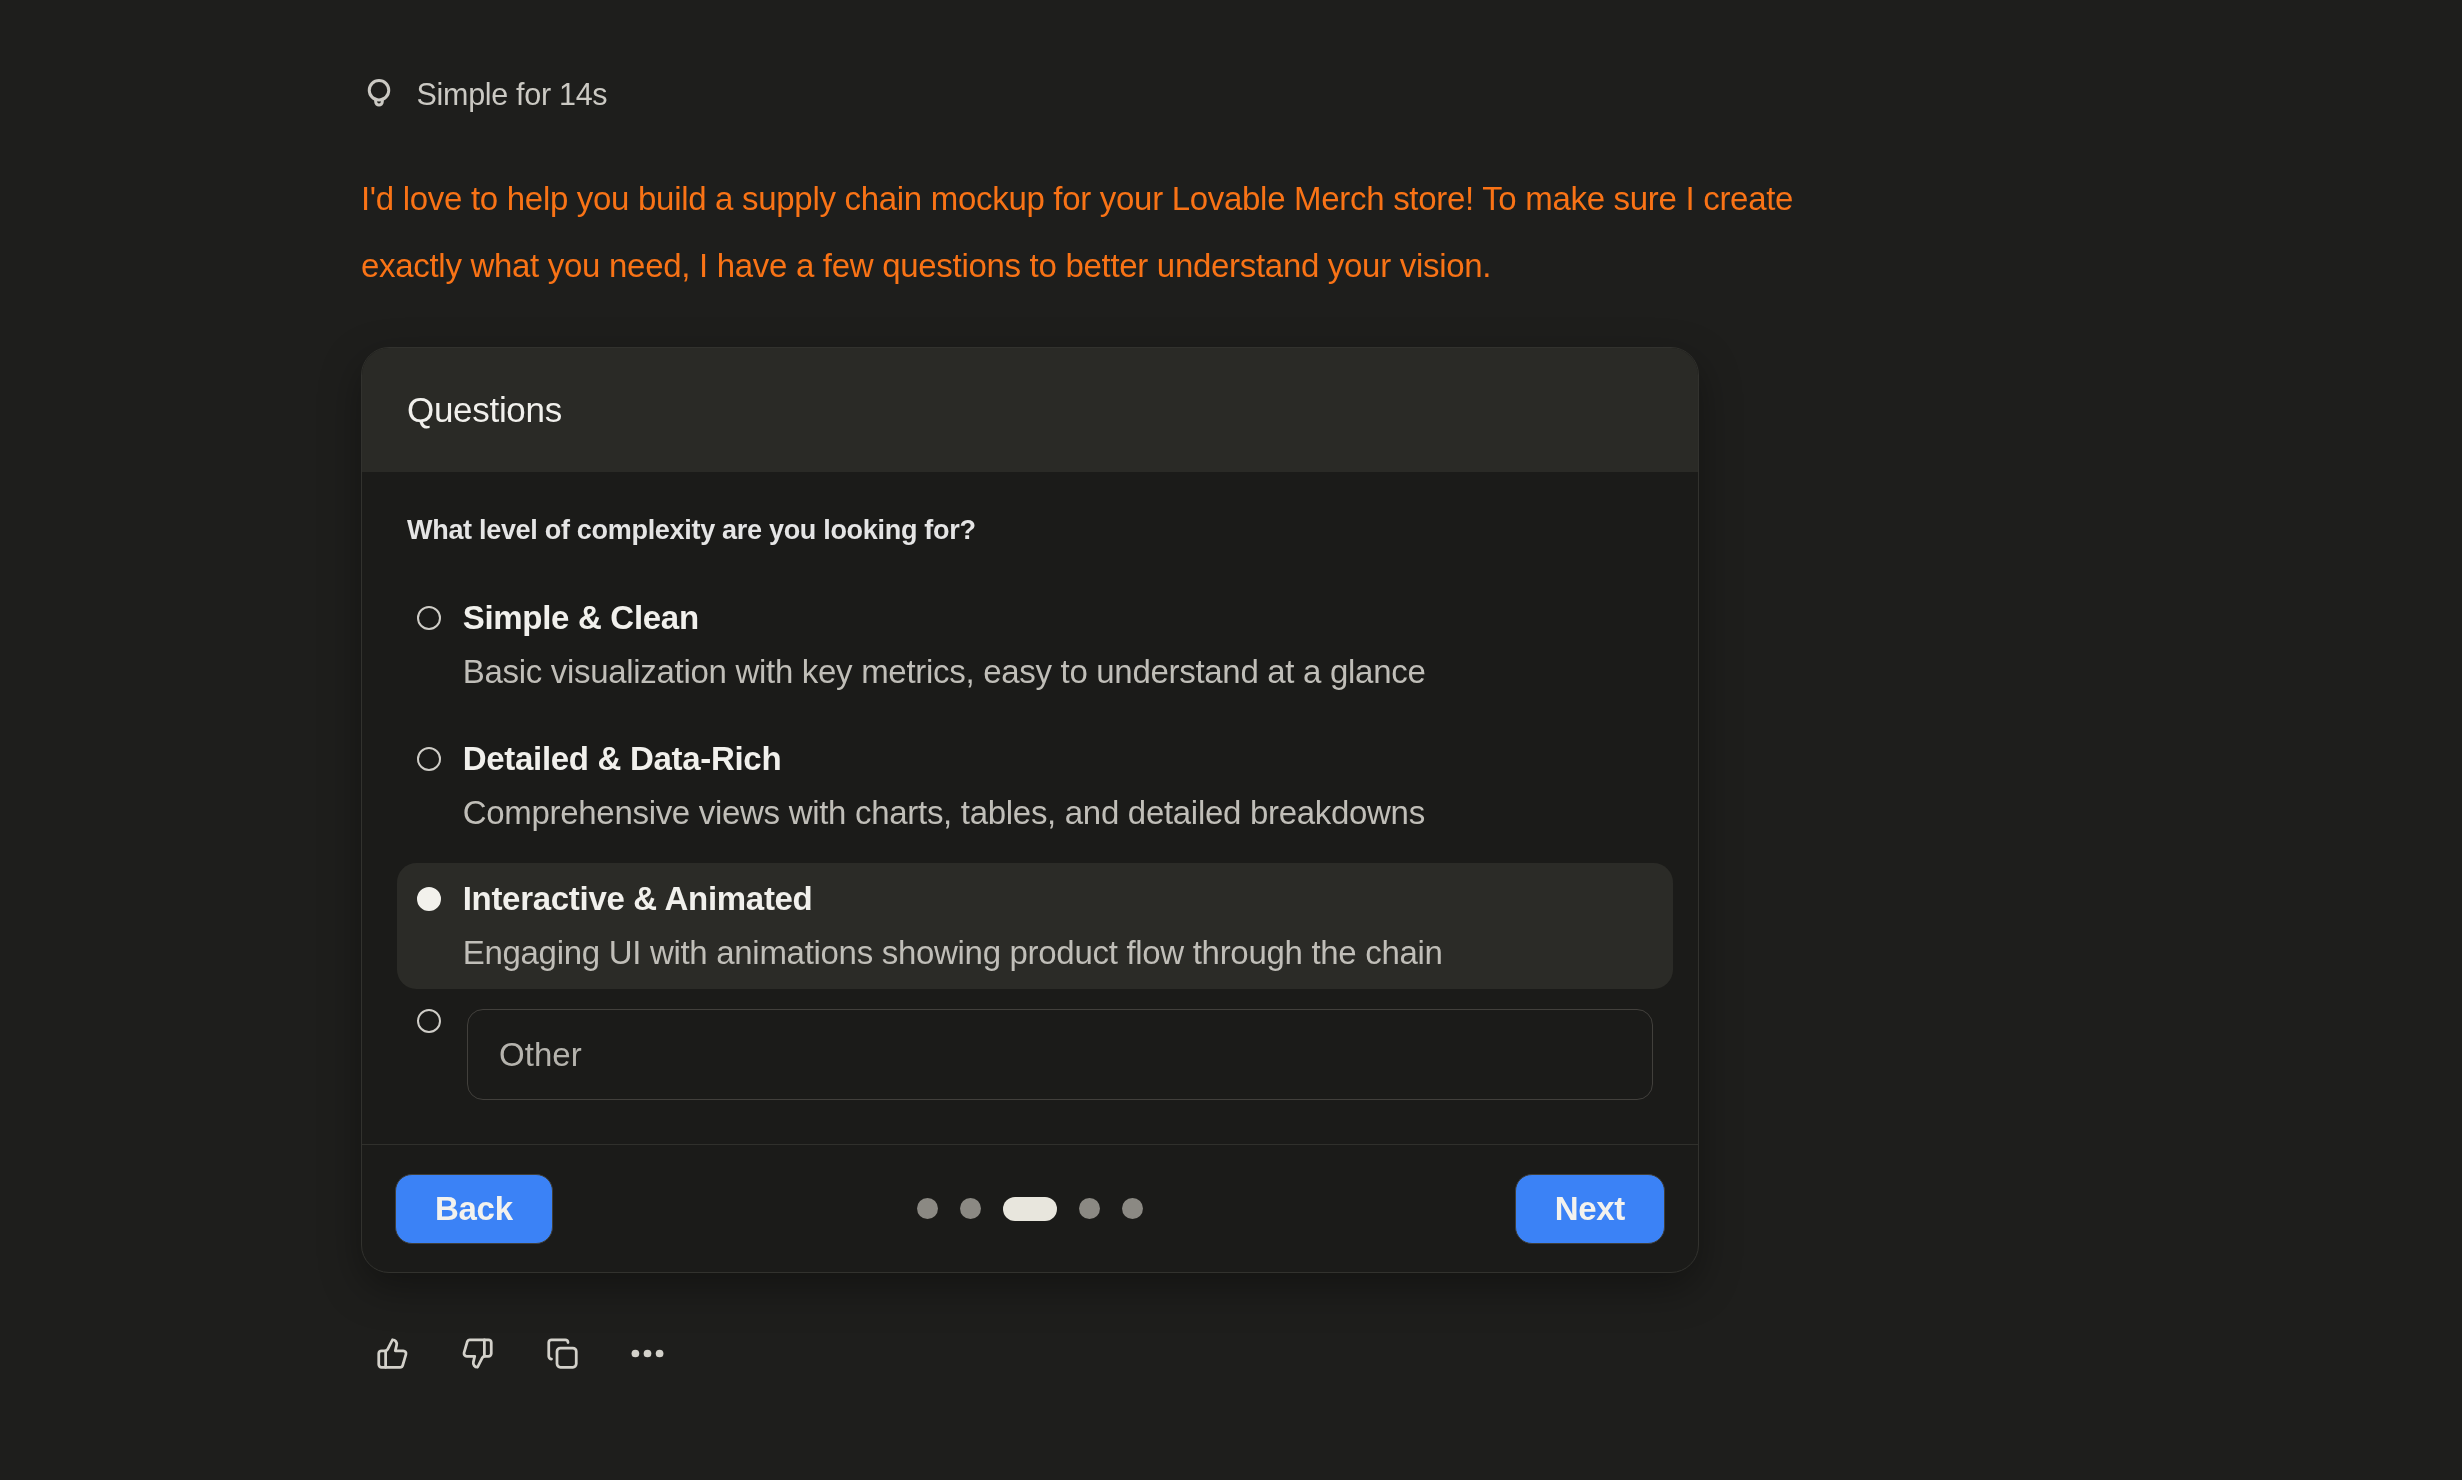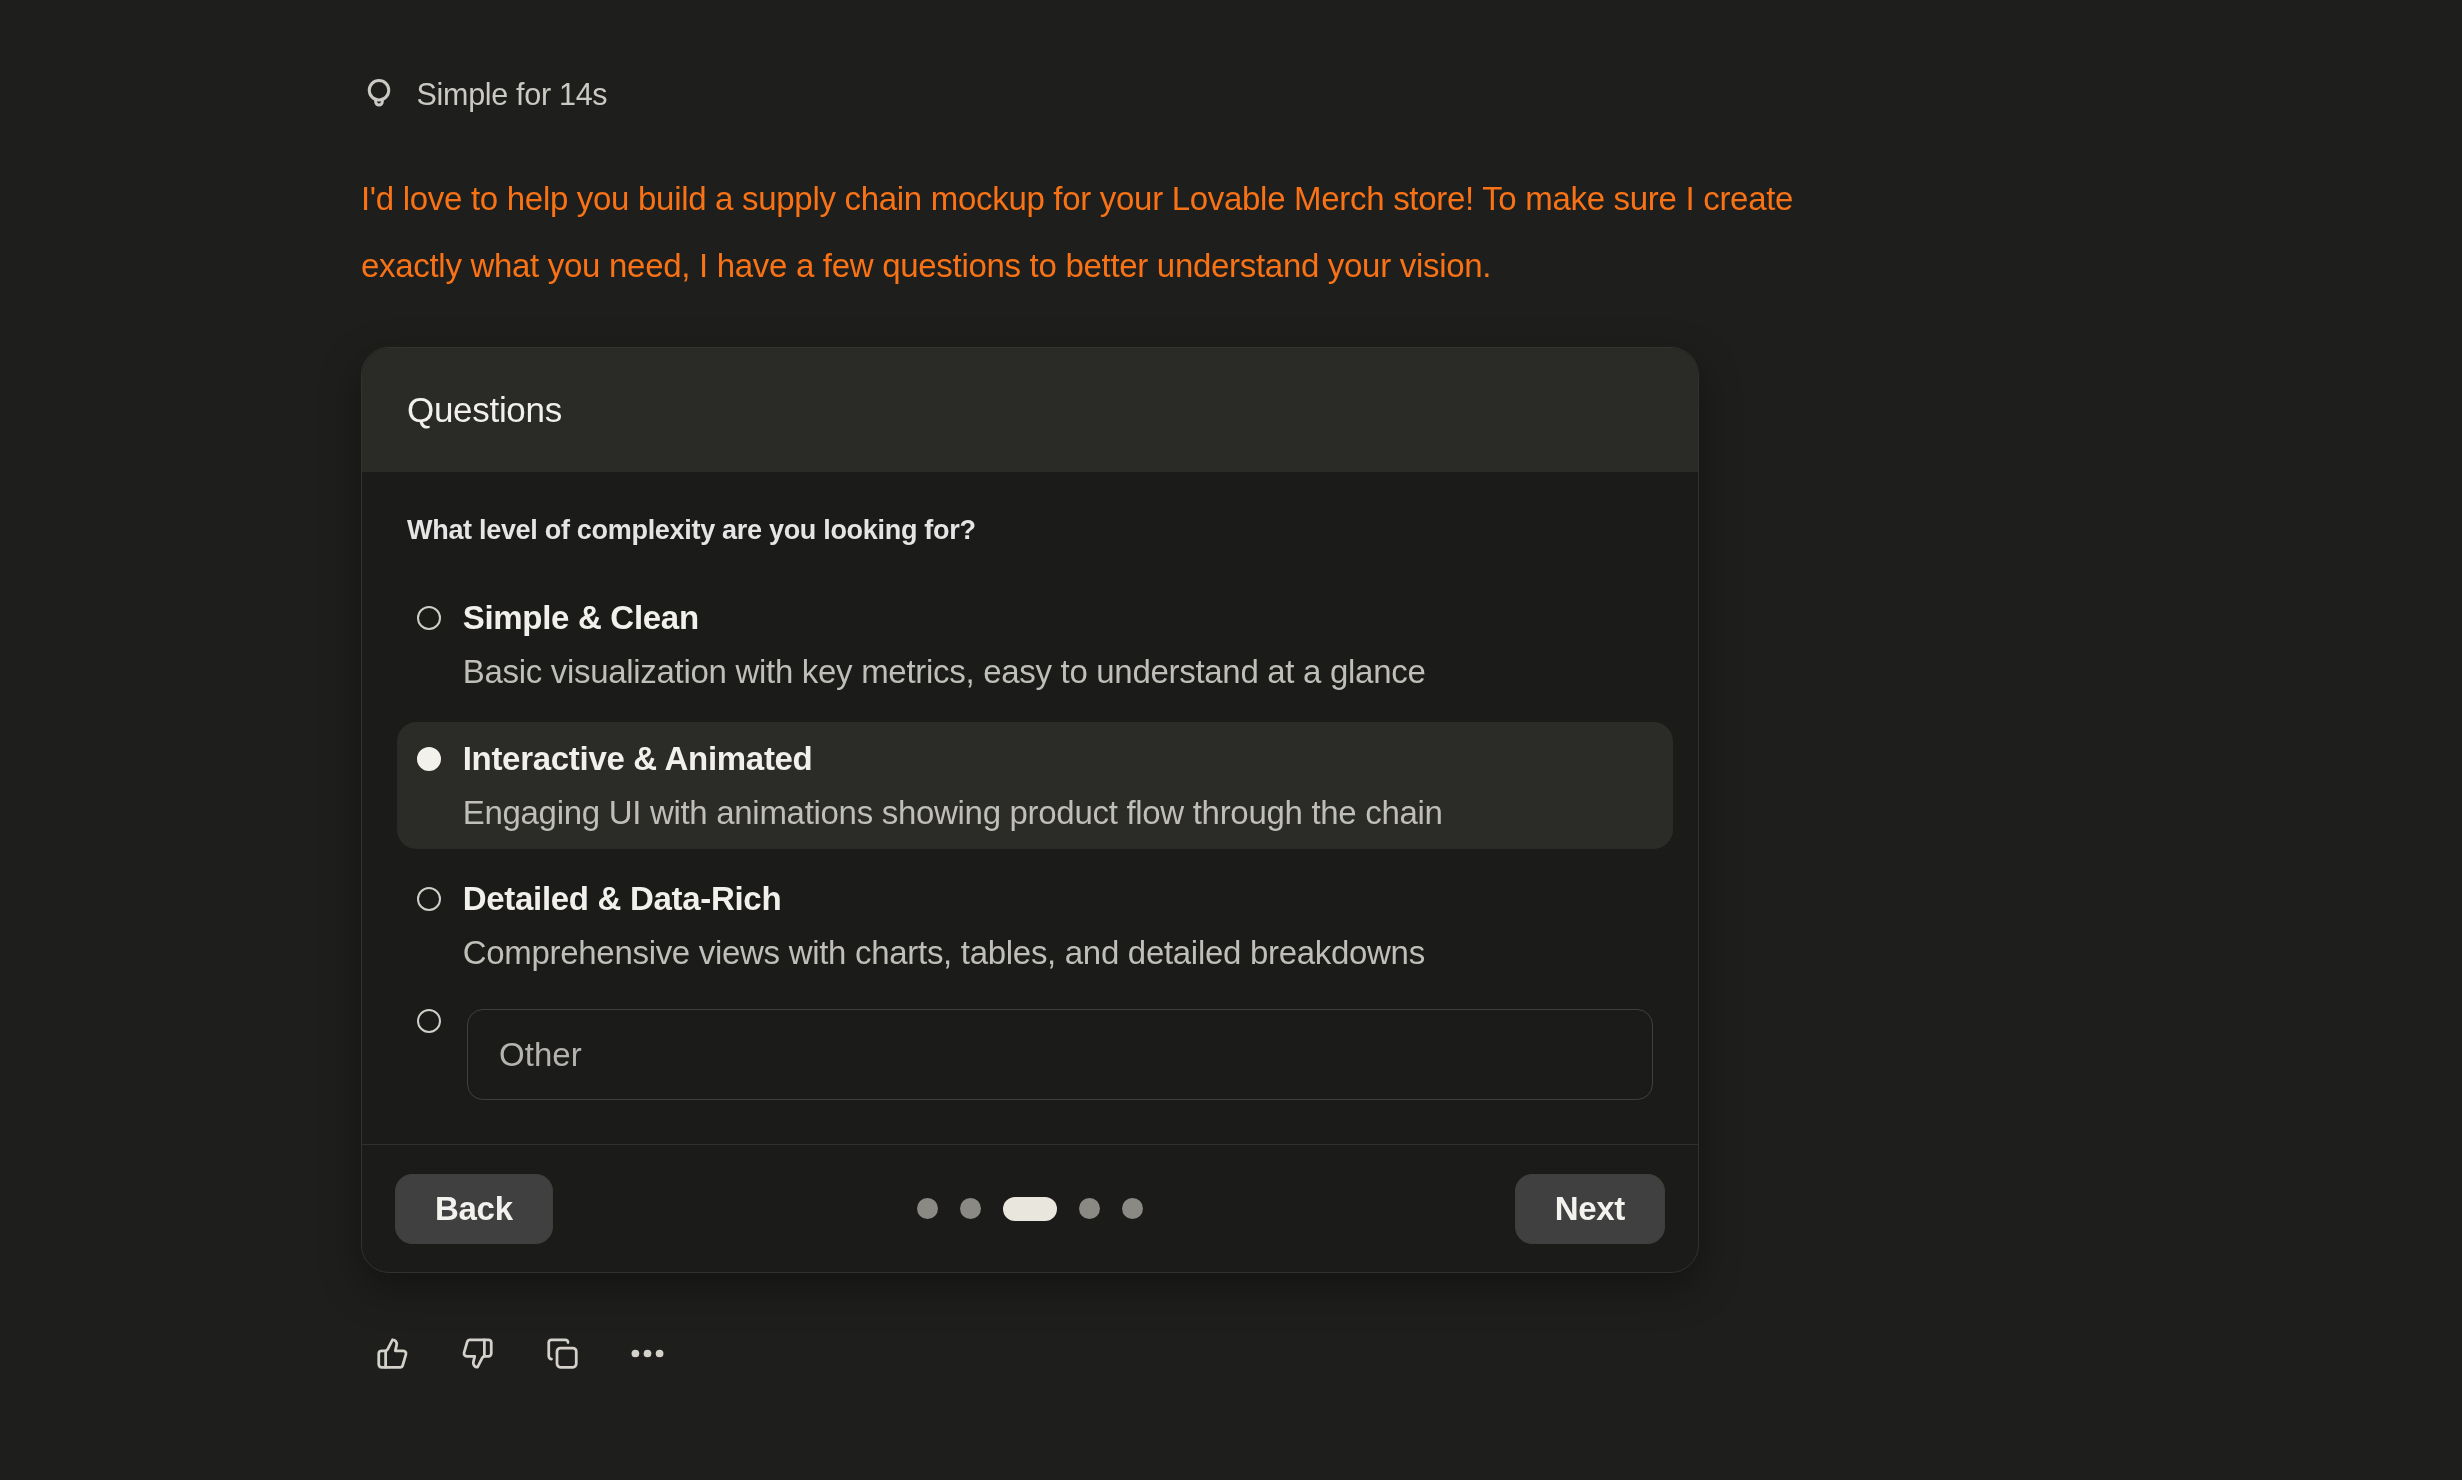--- a/index.html
+++ b/index.html
@@ -57,21 +57,21 @@
   }
   .other-input::placeholder { color: #b5b3ad; opacity: 1; }
 
   .card-footer {
     border-top: 1.1px solid #30302c; height: 128px;
     display: flex; align-items: center; justify-content: space-between;
     padding: 0 33px; position: relative;
   }
   .btn {
     height: 70px; padding: 0 39px;
-    background: #404040; border: 1.7px solid #3f3f3a; border-radius: 17px;
+    background: #3b82f6; border: 1.7px solid #3f3f3a; border-radius: 17px;
     font-family: inherit; font-size: 33px; font-weight: 700; color: #f3f2ee;
     letter-spacing: -0.3px; cursor: pointer;
   }
   .dots { position: absolute; left: 50%; top: 50%; transform: translate(-50%,-50%); display: flex; align-items: center; gap: 22px; }
   .dot { width: 21px; height: 21px; border-radius: 50%; background: #8b8983; cursor: pointer; }
   .dot.active { width: 54px; height: 24px; border-radius: 12.6px; background: #e8e6dd; }
 
   
   .actions { margin-top: 64px; display: flex; align-items: center; gap: 52px; padding-left: 15px; }
   .action-btn { width: 33px; height: 33px; padding: 0; background: none; border: none; color: #d3d1ca; cursor: pointer; }
@@ -106,33 +106,33 @@
       <div class="options">
 
         <div class="option">
           <button class="radio" aria-checked="false"></button>
           <div>
             <div class="option-label">Simple &amp; Clean</div>
             <div class="option-desc">Basic visualization with key metrics, easy to understand at a glance</div>
           </div>
         </div>
 
+        <div class="option">
+          <button class="radio" aria-checked="false"></button>
+          <div>
+            <div class="option-label">Detailed &amp; Data-Rich</div>
+            <div class="option-desc">Comprehensive views with charts, tables, and detailed breakdowns</div>
+          </div>
+        </div>
+
         <div class="option selected">
           <button class="radio" aria-checked="true"></button>
           <div>
             <div class="option-label">Interactive &amp; Animated</div>
             <div class="option-desc">Engaging UI with animations showing product flow through the chain</div>
-          </div>
-        </div>
-
-        <div class="option">
-          <button class="radio" aria-checked="false"></button>
-          <div>
-            <div class="option-label">Detailed &amp; Data-Rich</div>
-            <div class="option-desc">Comprehensive views with charts, tables, and detailed breakdowns</div>
           </div>
         </div>
 
         <div class="option other">
           <button class="radio" aria-checked="false"></button>
           <input class="other-input" type="text" value="" placeholder="Other" style="">
         </div>
 
       </div>
     </div>

